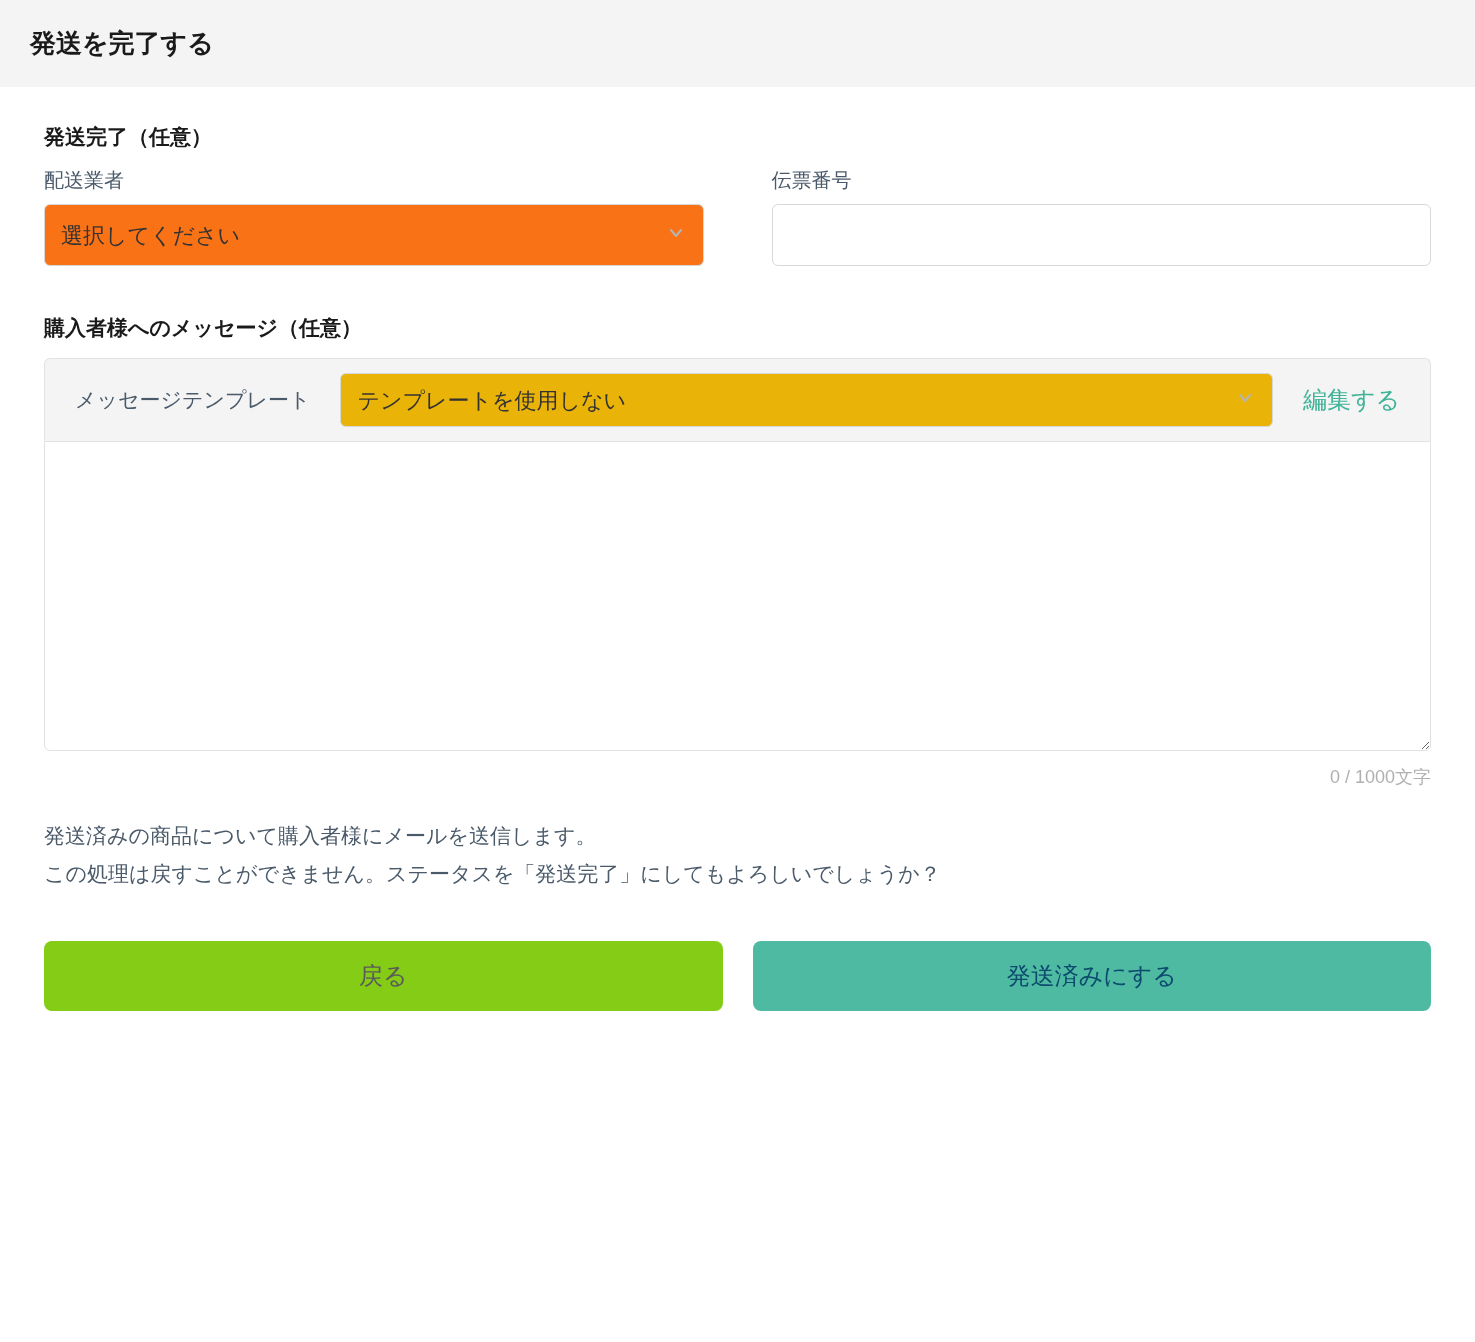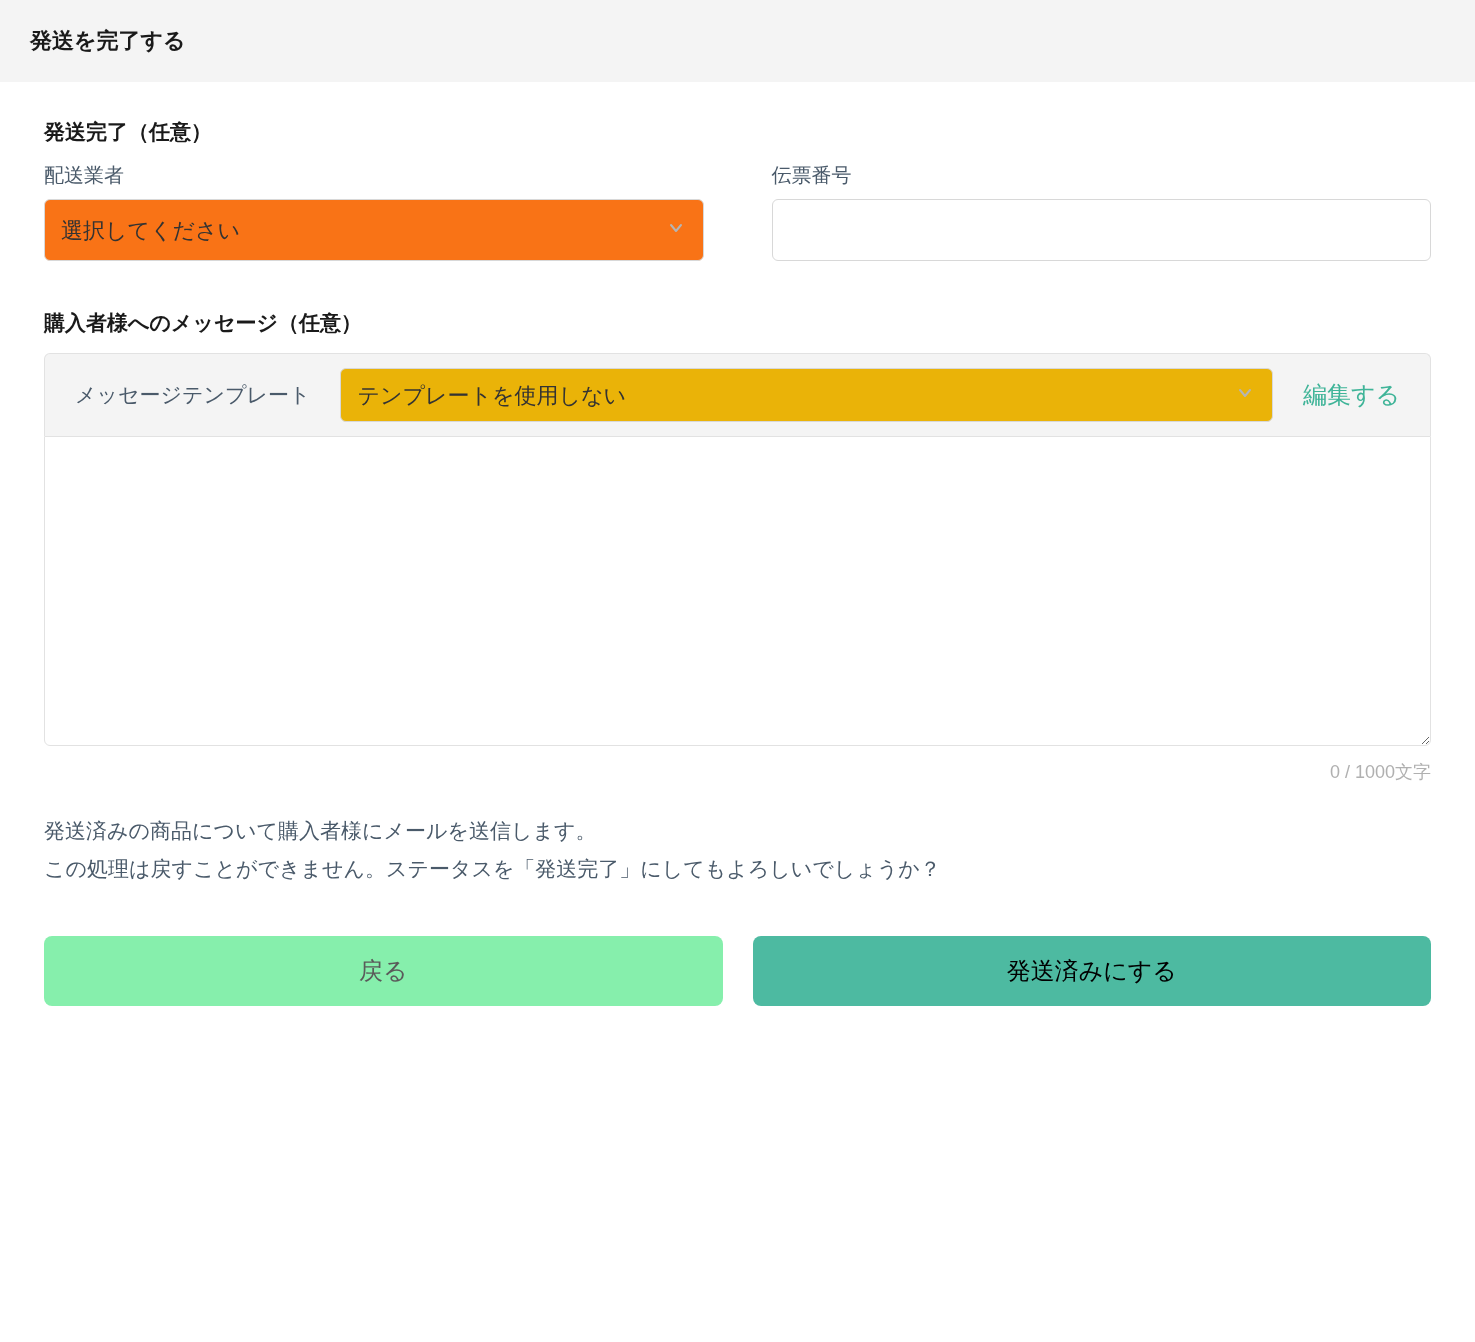--- a/index.html
+++ b/index.html
@@ -10,21 +10,21 @@
     body {
       font-family: -apple-system, BlinkMacSystemFont, "Hiragino Sans", "Hiragino Kaku Gothic ProN", "Yu Gothic", Meiryo, sans-serif;
       background: #ffffff;
       color: #333;
     }
     .header-bar {
       background: #f4f4f4;
       padding: 26px 30px;
     }
     .header-title {
-      font-size: 22px;
+      font-size: 26px;
       font-weight: 700;
       color: #1a1a1a;
     }
     .content {
       padding: 36px 44px 44px 44px;
     }
     .section-title {
       font-size: 21px;
       font-weight: 700;
       color: #1a1a1a;
@@ -149,26 +149,26 @@
     .btn {
       flex: 1;
       height: 70px;
       border: none;
       border-radius: 8px;
       font-size: 24px;
       font-weight: 500;
       cursor: pointer;
     }
     .btn-secondary {
-      background: #86efac;
+      background: #84cc16;
       color: #5a5a5a;
     }
     .btn-primary {
       background: #4dbaa1;
-      color: #000000;
+      color: #0c4a6e;
     }
   </style>
 </head>
 <body>
 
 <div class="header-bar">
   <h1 class="header-title">発送を完了する</h1>
 </div>
 
 <div class="content">

